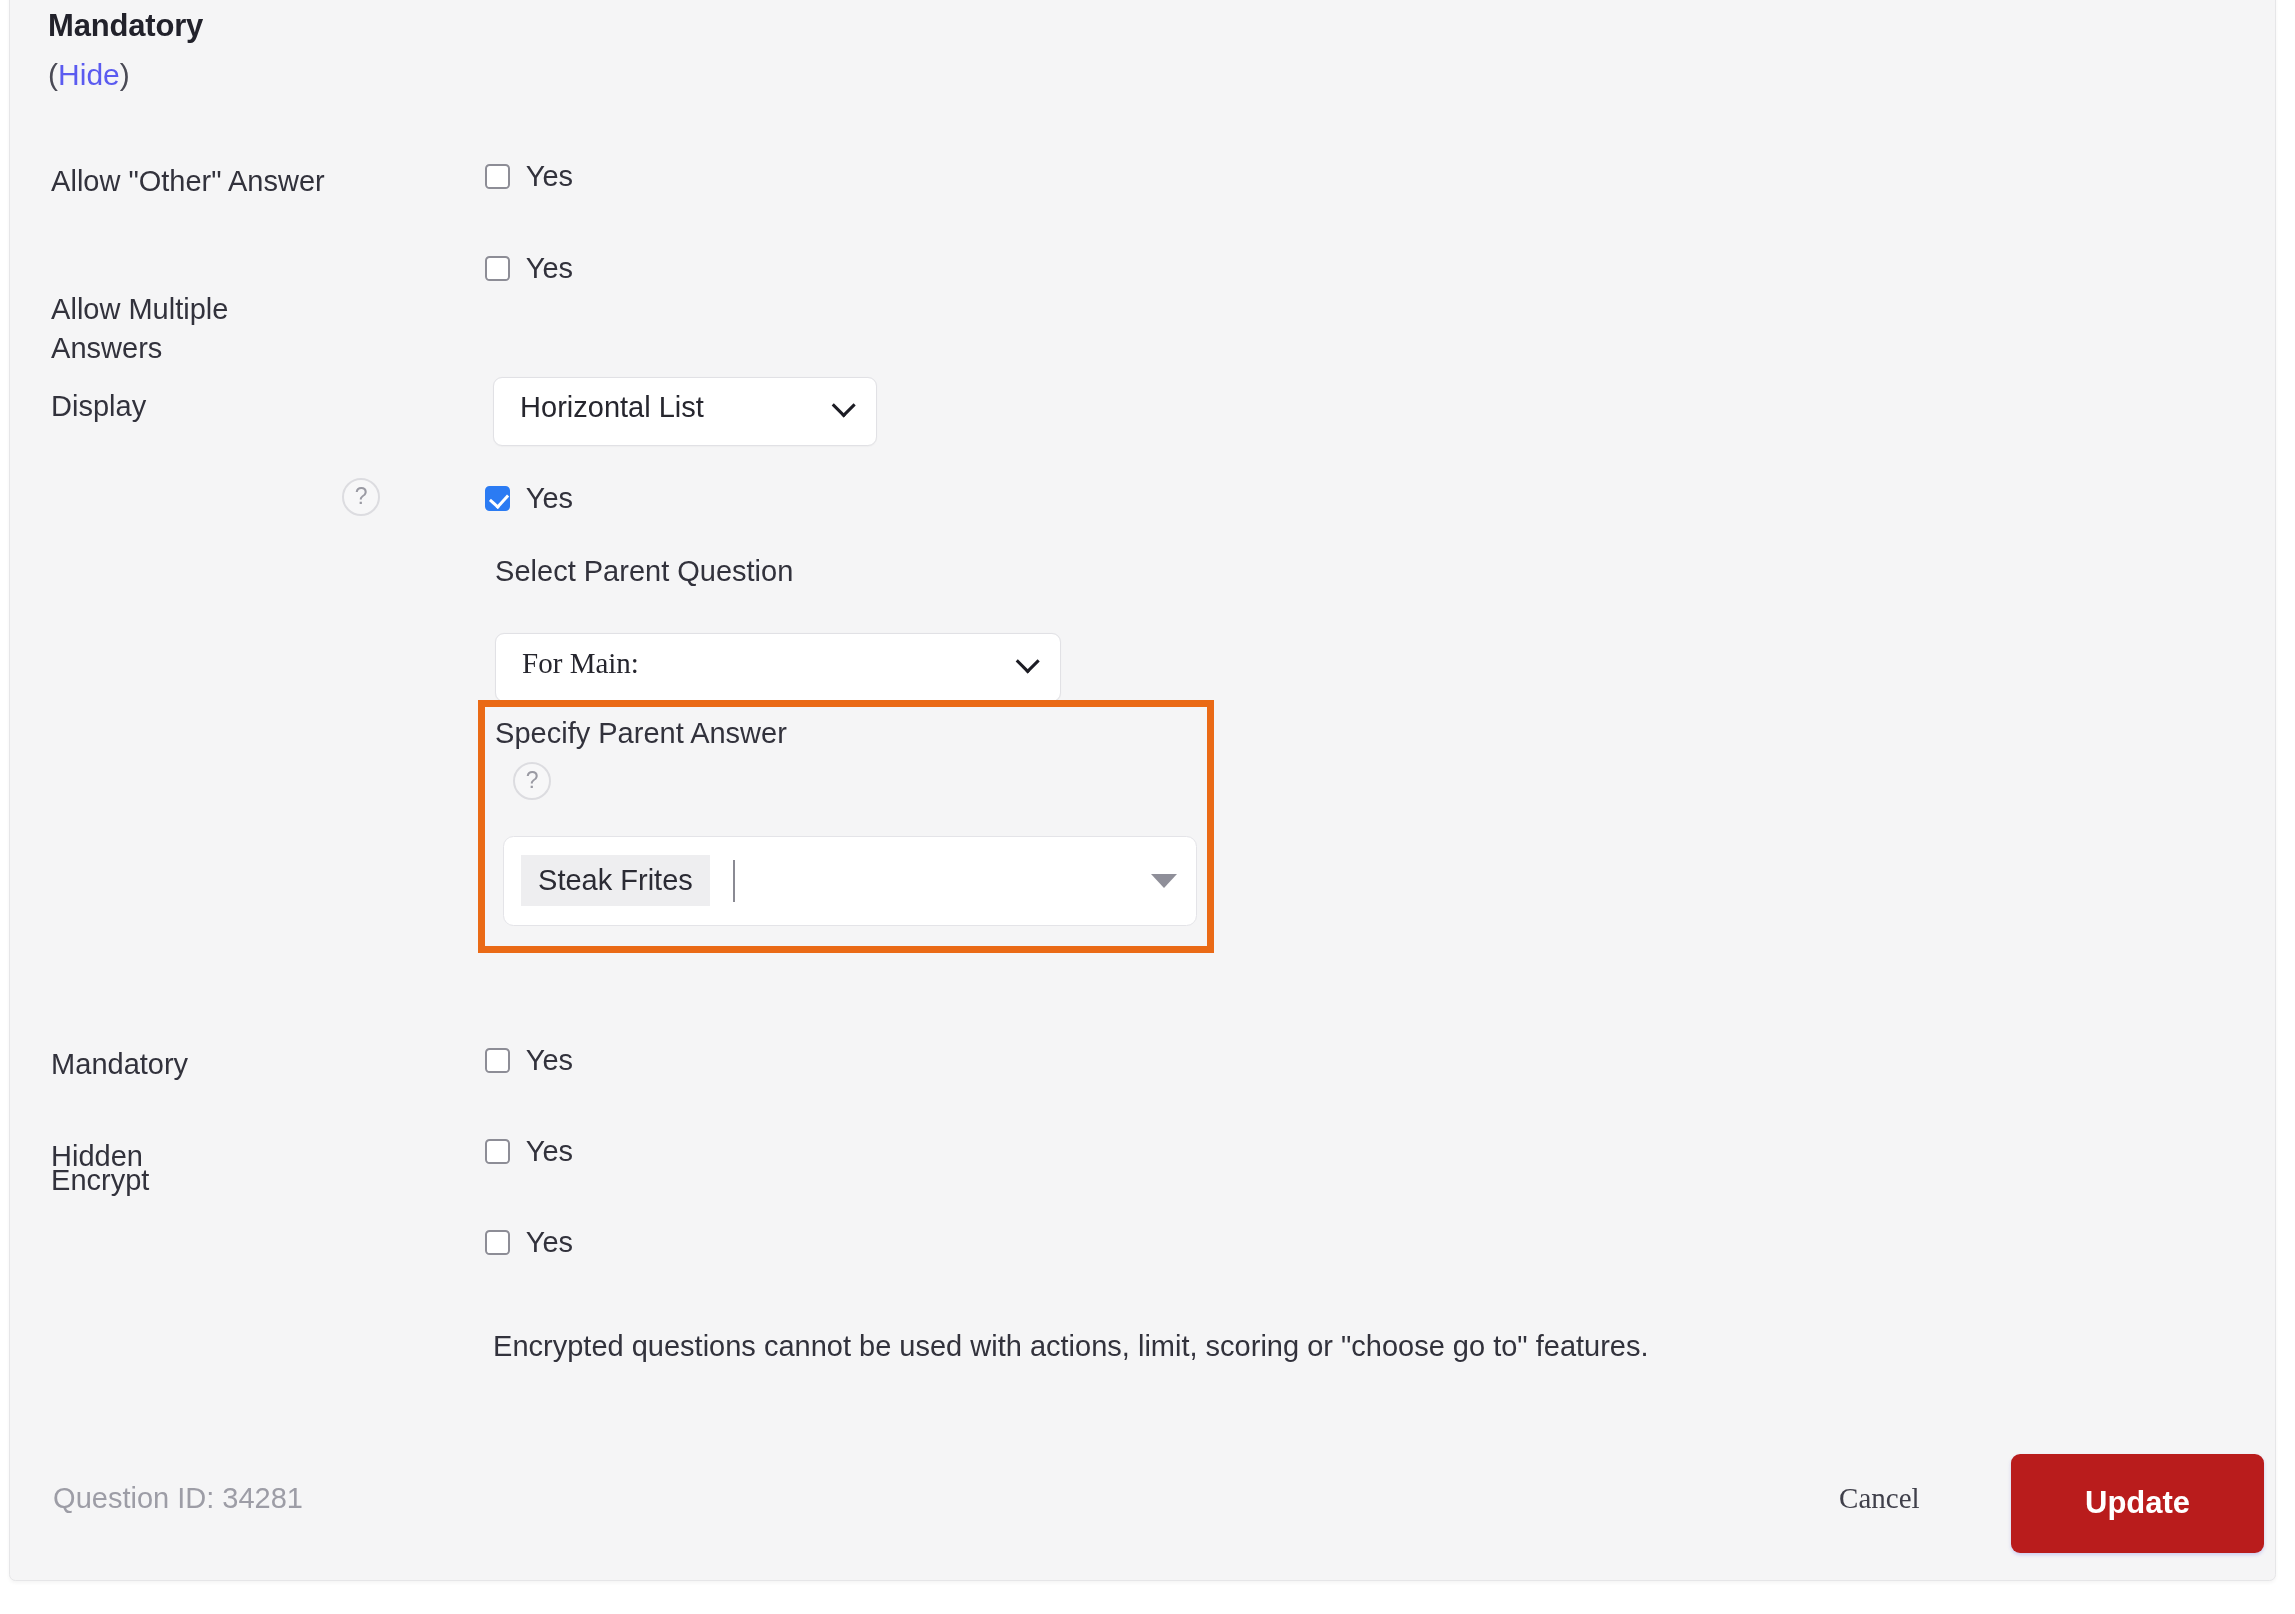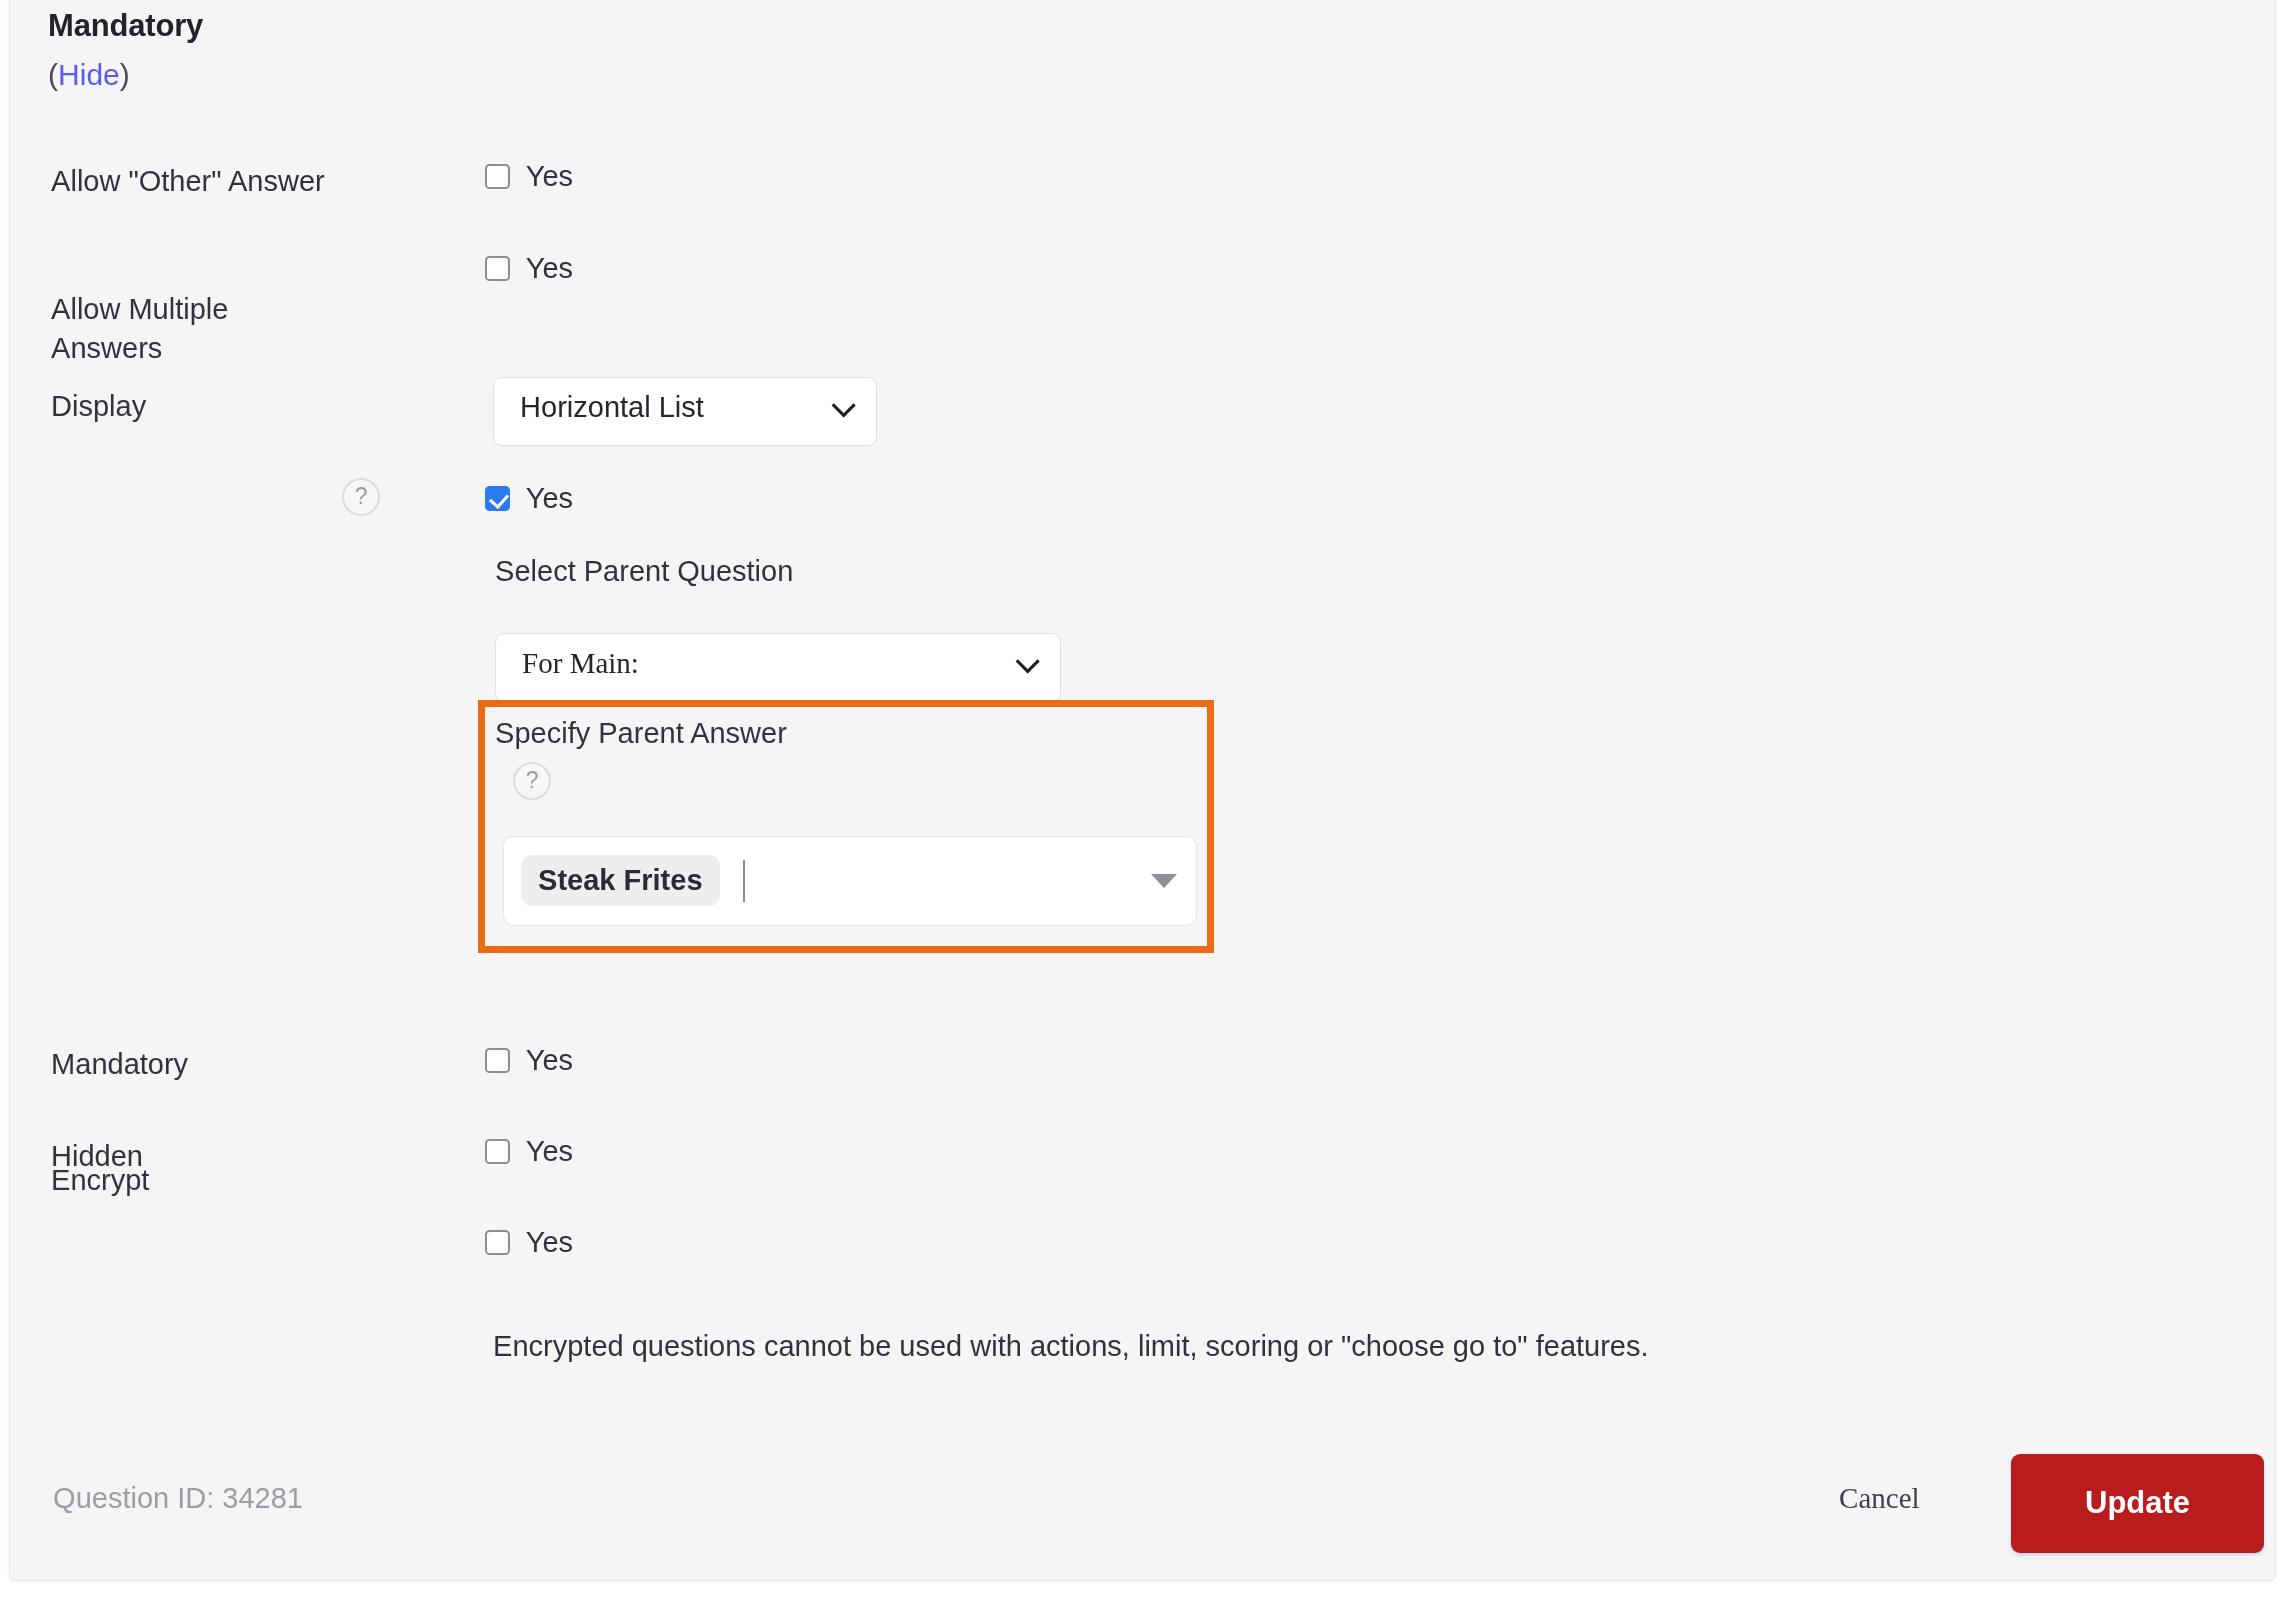--- a/index.html
+++ b/index.html
@@ -174,25 +174,24 @@
     background: #ffffff;
     border: 1.3px solid #e4e4e8;
     border-radius: 10.5px;
     display: flex;
     align-items: center;
     padding: 0 19.6px 0 17px;
     cursor: text;
   }
   .tag-pill {
     background: #eeeef0;
-    border-radius: 11px;
+    border-radius: 0;
     padding: 9.1px 17px;
     font-size: 29px;
     color: #2b2b34;
-    font-weight: bold;
   }
   .tag-caret {
     width: 0; height: 0;
     margin-left: auto;
     border-left: 13px solid transparent;
     border-right: 13px solid transparent;
     border-top: 14.4px solid #8f8f99;
     cursor: pointer;
   }
   .tag-cursor {

